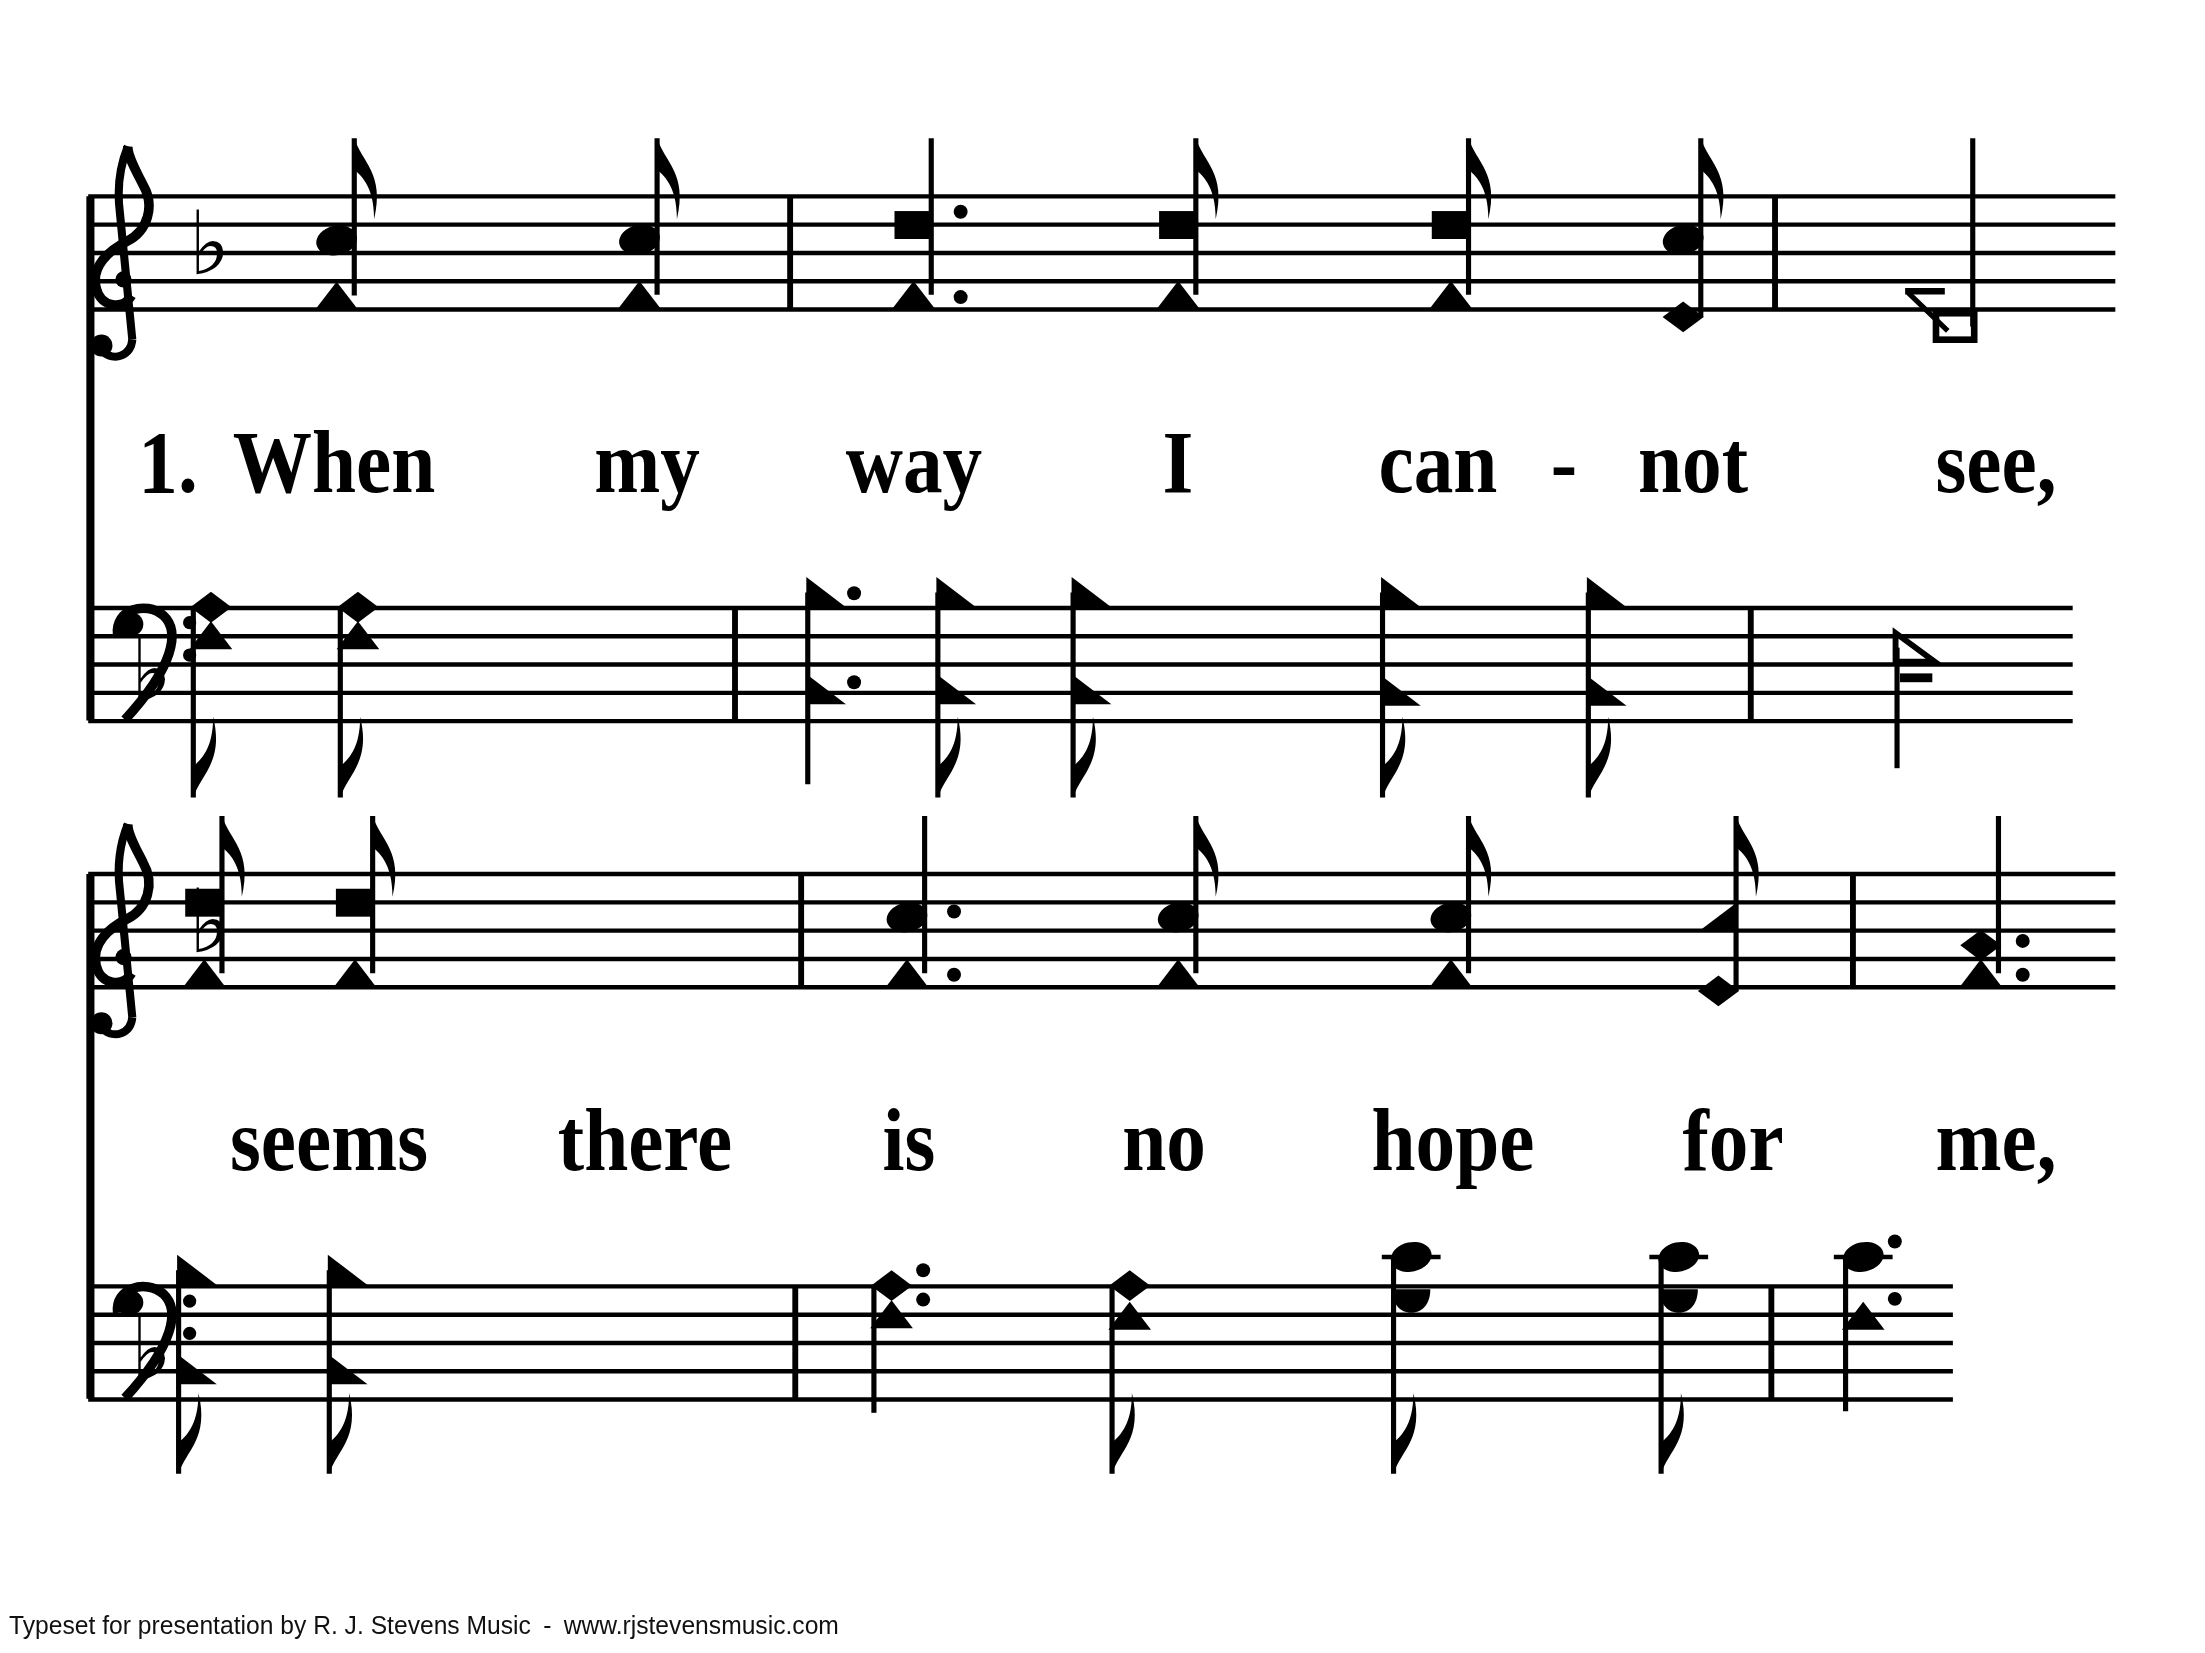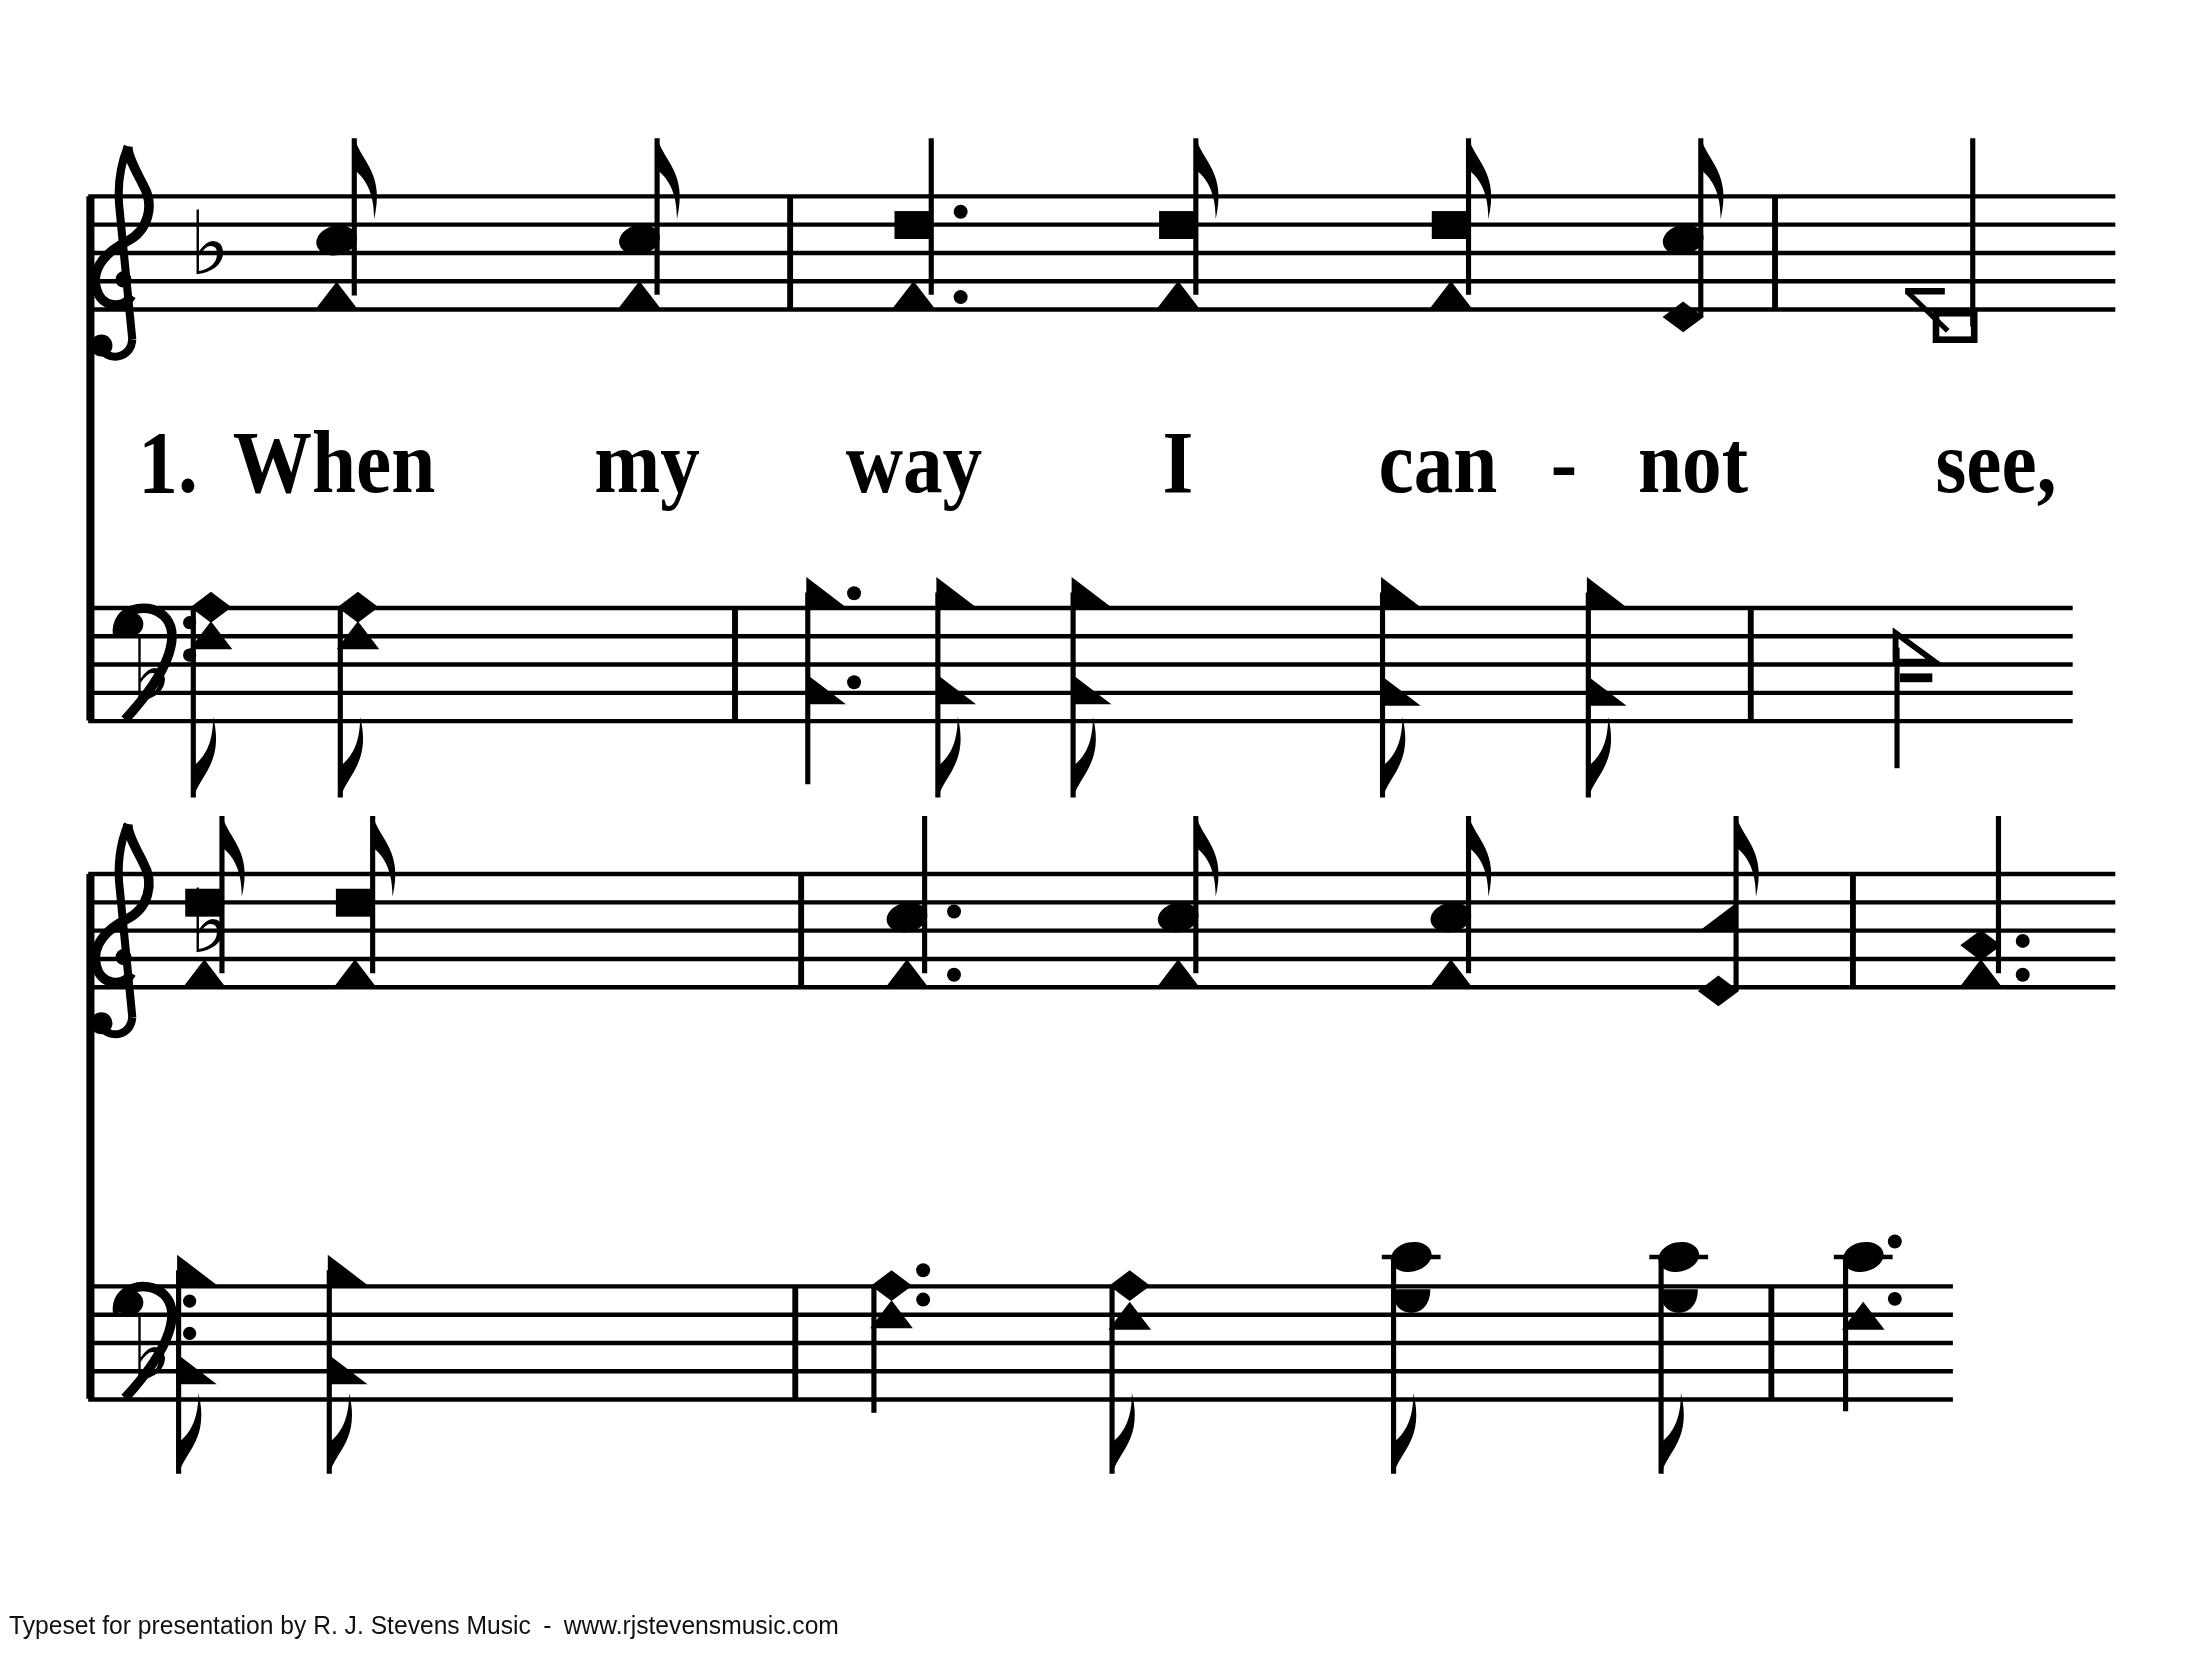--- a/index.html
+++ b/index.html
@@ -284,20 +284,29 @@
       <span class="lyric-word" style="left: 168px;">1.</span>
       <span class="lyric-word" style="left: 334px;">When</span>
       <span class="lyric-word" style="left: 647px;">my</span>
       <span class="lyric-word" style="left: 914px;">way</span>
       <span class="lyric-word" style="left: 1178px;">I</span>
       <span class="lyric-word" style="left: 1438px;">can</span>
       <span class="lyric-word" style="left: 1564px;">-</span>
       <span class="lyric-word" style="left: 1693px;">not</span>
       <span class="lyric-word" style="left: 1996px;">see,</span>
     </div>
+  <div id="lyric-line-2" class="lyric-line" style="top: 1097px;">
+      <span class="lyric-word" style="left: 329px;">seems</span>
+      <span class="lyric-word" style="left: 645px;">there</span>
+      <span class="lyric-word" style="left: 909px;">is</span>
+      <span class="lyric-word" style="left: 1164px;">no</span>
+      <span class="lyric-word" style="left: 1453px;">hope</span>
+      <span class="lyric-word" style="left: 1733px;">for</span>
+      <span class="lyric-word" style="left: 1996px;">me,</span>
+    </div>
 
   <div id="footer">
     <span>Typeset for presentation by R. J. Stevens Music</span>
     <span class="sep">-</span>
     <span>www.rjstevensmusic.com</span>
   </div>
 </div>
 
 
 </body></html>

